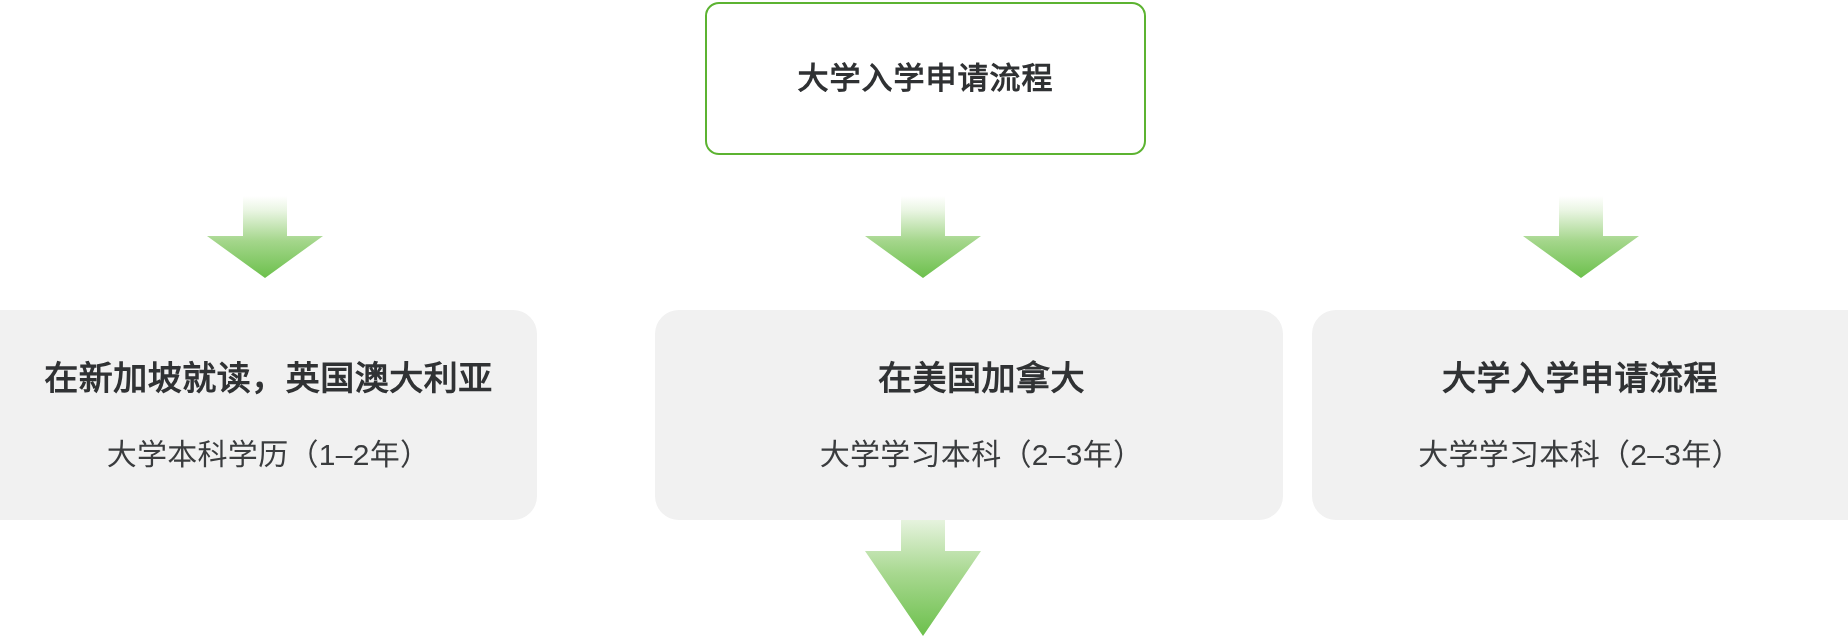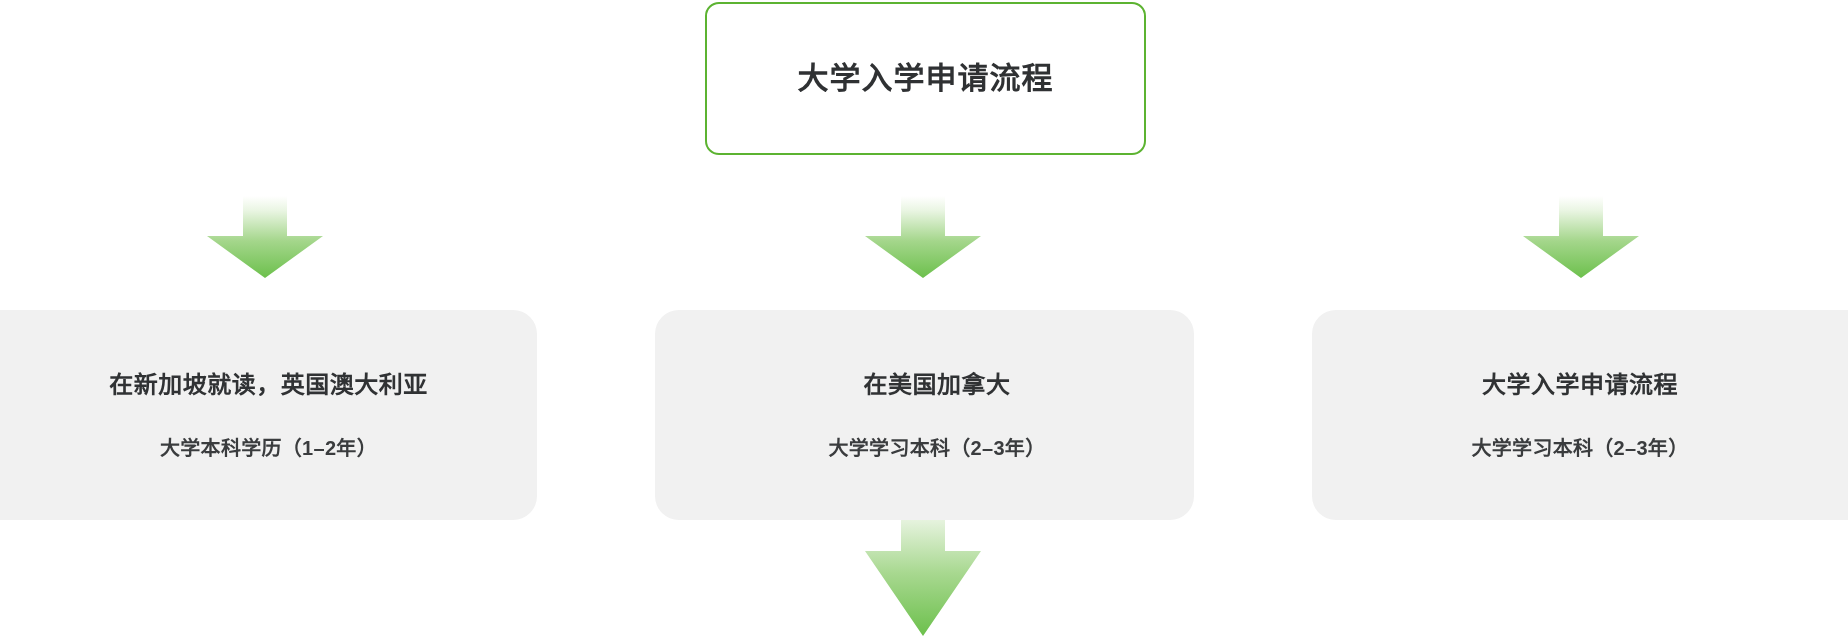--- a/index.html
+++ b/index.html
@@ -74,41 +74,41 @@
     justify-content: center;
     padding: 0 18px;
   }
   .stage-box-1 {
     left: -24px;
     width: 561px;
     padding-left: 42px;
   }
   .stage-box-2 {
     left: 655px;
-    width: 539px;
+    width: 628px;
     padding-left: 43px;
   }
   .stage-box-3 {
     left: 1312px;
     width: 560px;
     padding-right: 42px;
   }
 
   .stage-title {
-    font-size: 24px;
+    font-size: 34px;
     font-weight: 700;
     color: #303234;
     letter-spacing: 0.5px;
     line-height: 1.3;
     white-space: nowrap;
     margin: 0 0 34px 0;
   }
   .stage-subtitle {
-    font-size: 20px;
-    font-weight: 700;
+    font-size: 30px;
+    font-weight: 400;
     color: #3a3c3e;
     letter-spacing: 0.3px;
     line-height: 1.3;
     white-space: nowrap;
     margin: 0;
   }
 </style>
 </head>
 <body>
 

